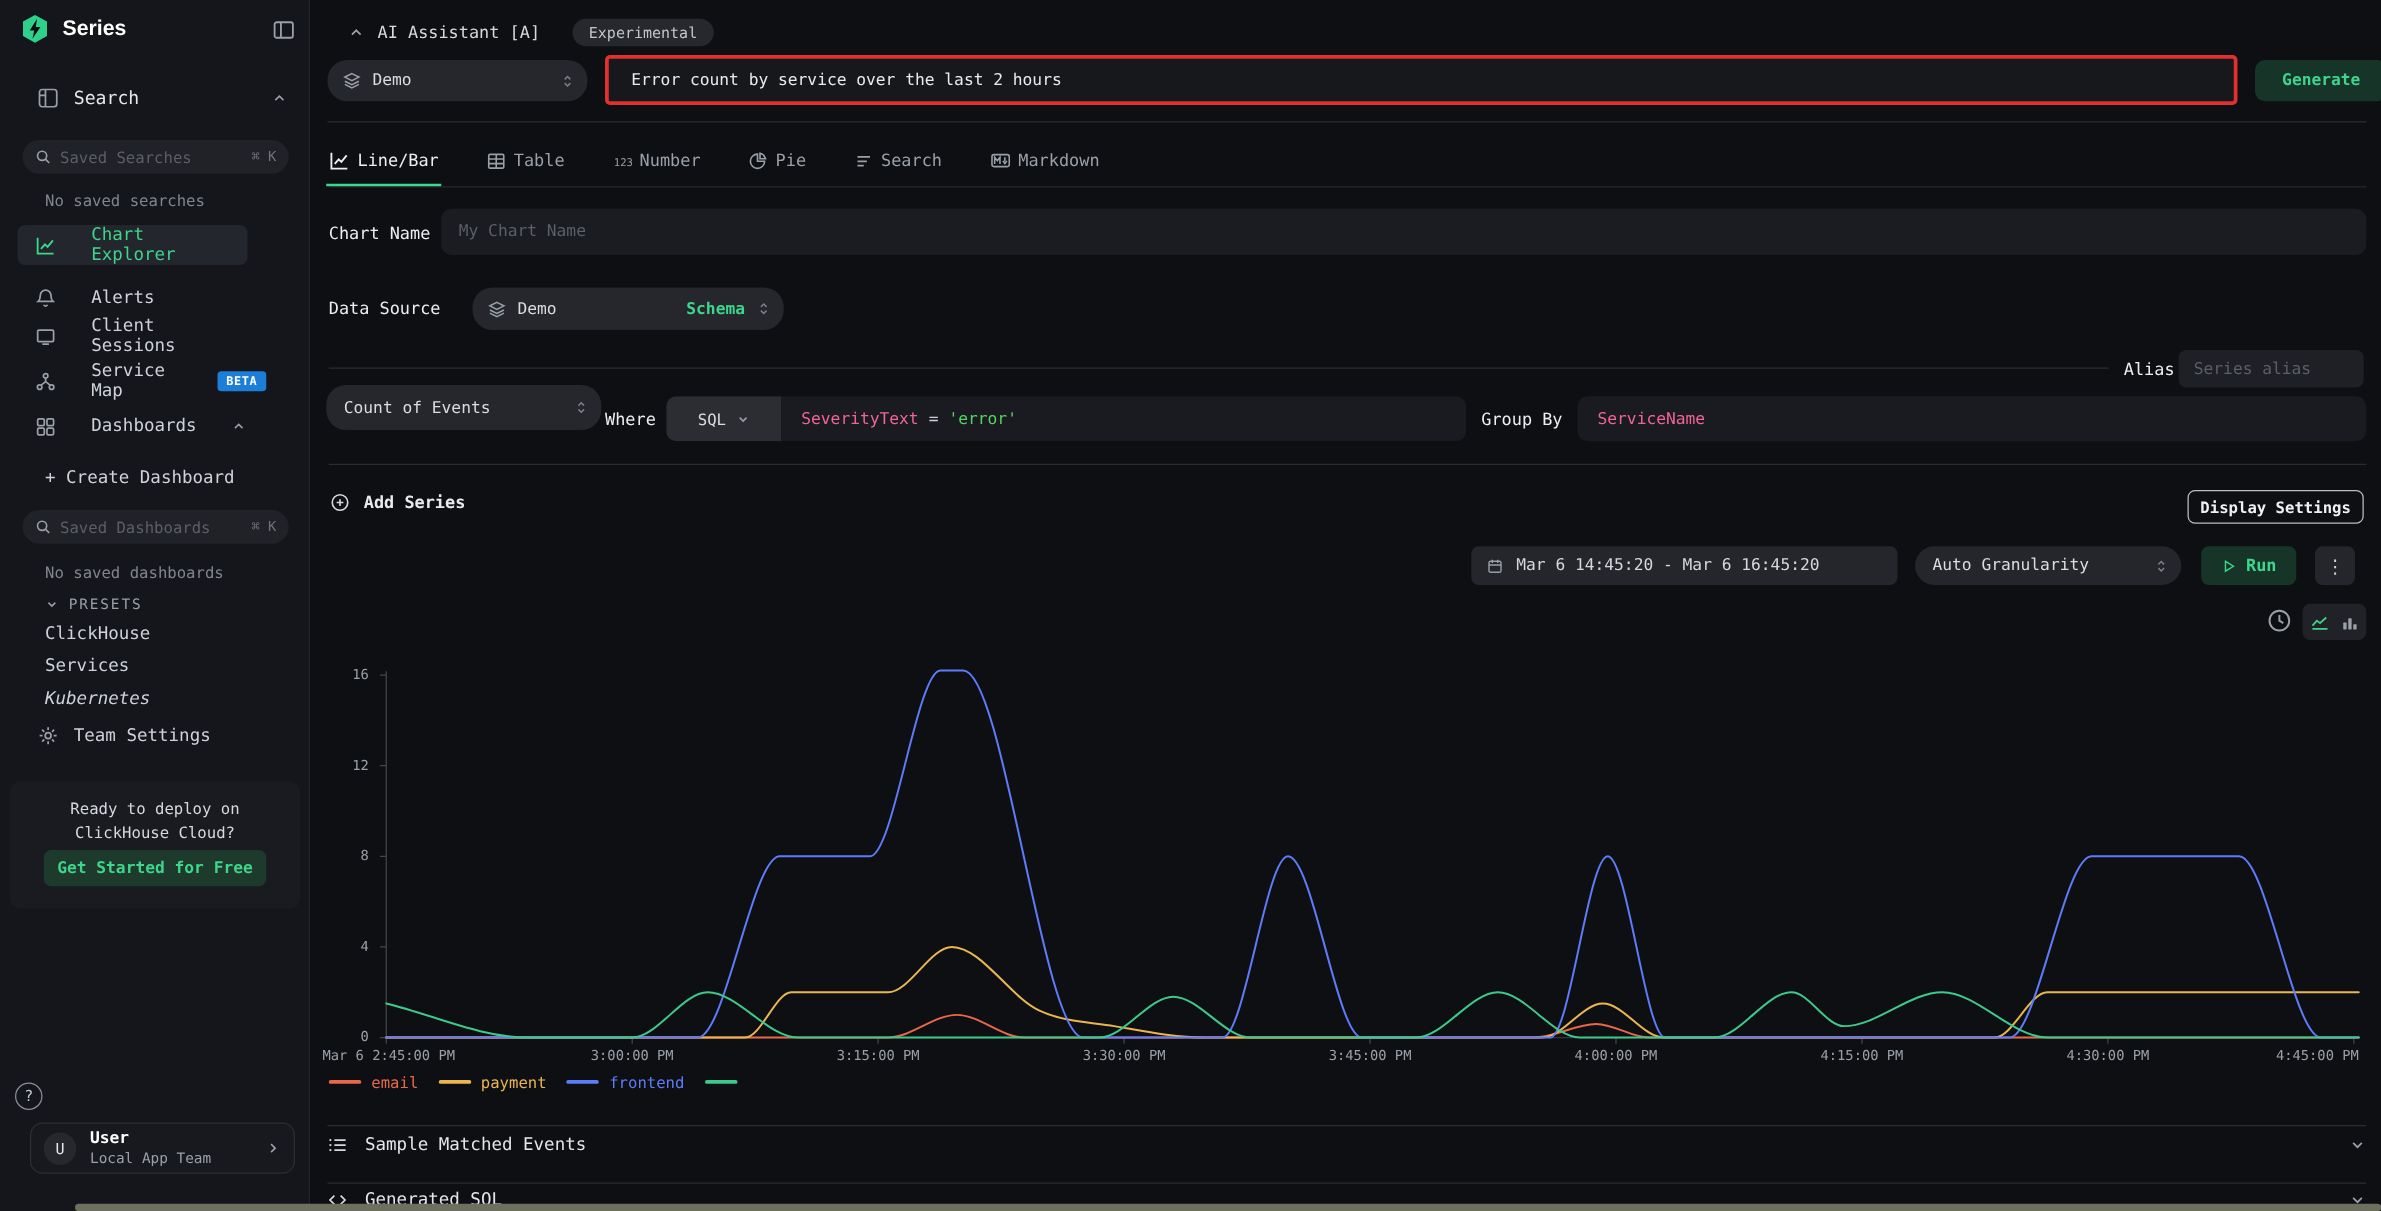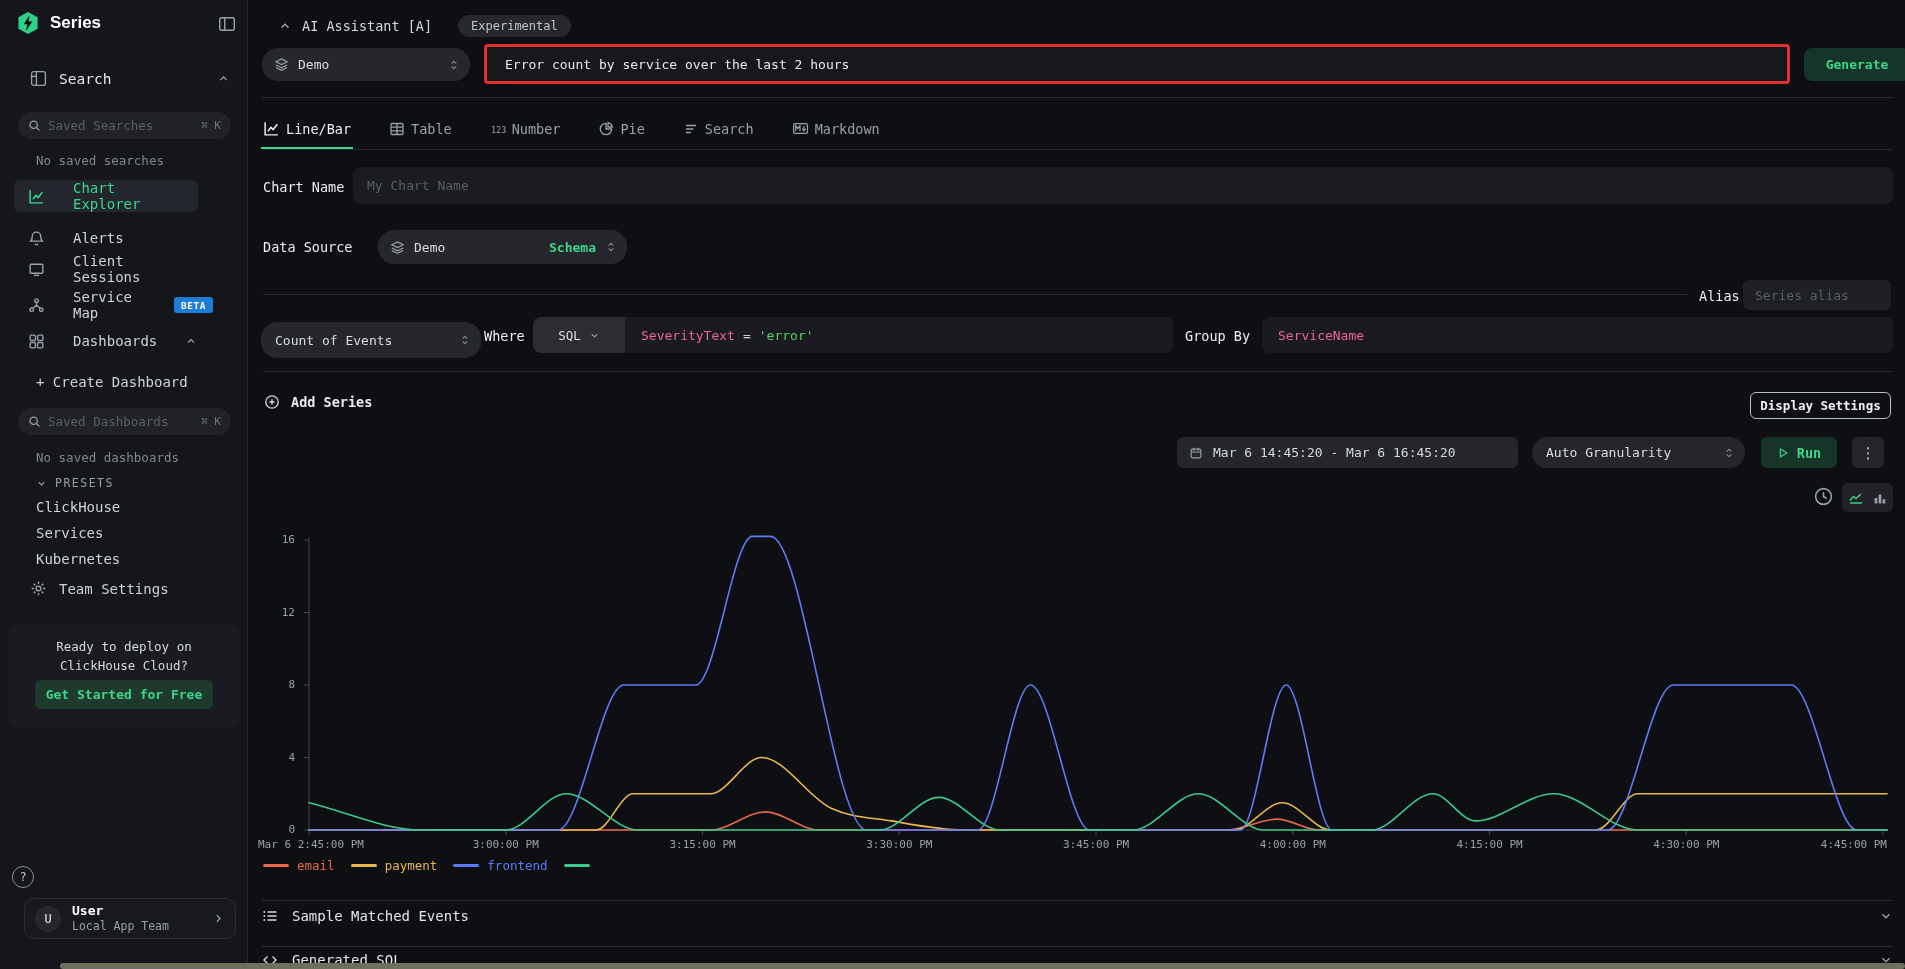--- a/index.html
+++ b/index.html
@@ -166,21 +166,21 @@
     <span class="icon">
         <svg width="11" height="11" viewBox="0 0 16 16" fill="none" stroke="currentColor" stroke-width="1.8">
           <path d="M4 6l4 4 4-4"></path>
         </svg>
       </span>
     <span style="font-size:11.5px;letter-spacing:1.5px">PRESETS</span>
   </div>
   <div id="presets">
       <span class="sideplain" style="top: 499px;">ClickHouse</span>
       <span class="sideplain" style="top: 525px;">Services</span>
-      <span class="sideplain" style="top: 551px;">Kubernetes</span>
+      <span class="sideplain" style="top: 551px; font-style: italic;">Kubernetes</span>
     </div>
 
   <div class="abs" style="left:30px;top:580px;display:flex;align-items:center;gap:12px;cursor:pointer">
     <span class="icon">
         <svg width="17" height="17" viewBox="0 0 16 16" fill="none" stroke="currentColor" stroke-width="1.3">
           <circle cx="8" cy="8" r="2.2"></circle>
           <path d="M8 1.6v2.2M8 12.2v2.2M1.6 8h2.2M12.2 8h2.2M3.5 3.5l1.6 1.6M10.9 10.9l1.6 1.6M12.5 3.5l-1.6 1.6M5.1 10.9l-1.6 1.6"></path>
         </svg>
       </span>
     <span style="font-size:14px;color:#cfd3d9">Team Settings</span>
@@ -325,21 +325,21 @@
       </svg>
     </span>
 </div>
 
 <div class="hdiv" style="left:263px;top:294px;width:1424px"></div>
 <span class="lbl abs" style="left:1699px;top:288px">Alias</span>
 <div class="inpbox abs" style="left:1743px;top:280px;width:148px;height:30px;padding:0 12px;background:#1e2025;border-radius:6px">
   <span class="placeholder">Series alias</span>
 </div>
 
-<div class="sel abs" style="left:261px;top:322px;width:220px;height:36px;padding:0 10px 0 14px">
+<div class="sel abs" style="left:261px;top:308px;width:220px;height:36px;padding:0 10px 0 14px">
   <span>Count of Events</span>
   <span class="updown" style="margin-left:auto">
       <svg width="12" height="14" viewBox="0 0 16 18" fill="none" stroke="currentColor" stroke-width="1.6">
         <path d="M5 7l3-3 3 3M5 11l3 3 3-3"></path>
       </svg>
     </span>
 </div>
 <span class="lbl abs" style="left:484px;top:328px">Where</span>
 <div class="abs" style="left:533px;top:317px;width:640px;height:36px;border-radius:8px;overflow:hidden;display:flex">
   <div style="width:92px;background:var(--panel2);display:flex;align-items:center;justify-content:center;gap:8px;font-size:12.5px;color:var(--text);cursor:pointer">

